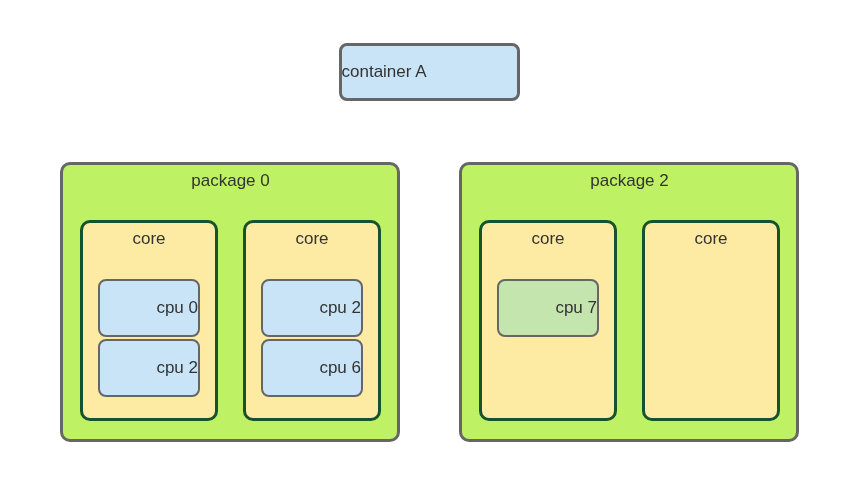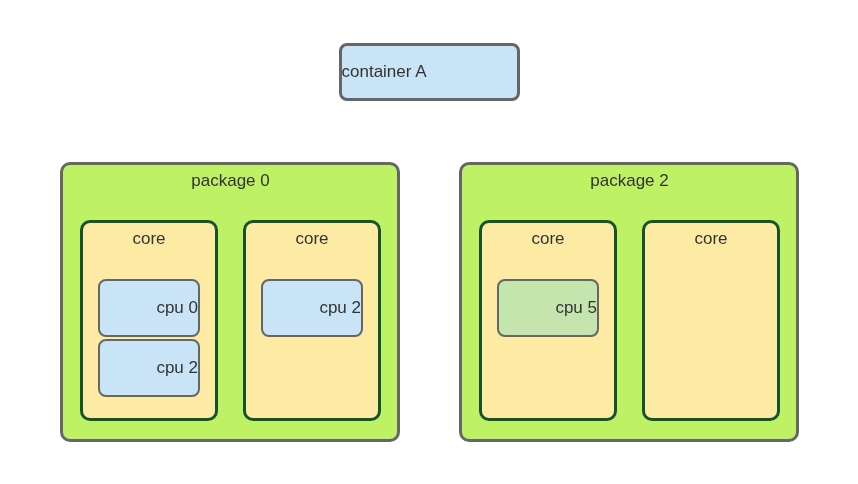--- a/index.html
+++ b/index.html
@@ -132,35 +132,38 @@
             </div>
           </div>
         </div>
 
         <div class="core">
           <div class="core-label">core</div>
           <div class="cpu-stack">
             <div class="cpu" data-fill="blue">
               <span>cpu 2</span>
             </div>
+            <div class="cpu" data-fill="blue">
+              <span>cpu 6</span>
+            </div>
           </div>
         </div>
 
       </div>
     </div>
 
     <div class="package">
       <div class="package-label">package 2</div>
       <div class="cores-row">
 
         <div class="core">
           <div class="core-label">core</div>
           <div class="cpu-stack">
             <div class="cpu" data-fill="green">
-              <span>cpu 5</span>
+              <span>cpu 7</span>
             </div>
           </div>
         </div>
 
         <div class="core">
           <div class="core-label">core</div>
           <div class="cpu-stack">
           </div>
         </div>
 

